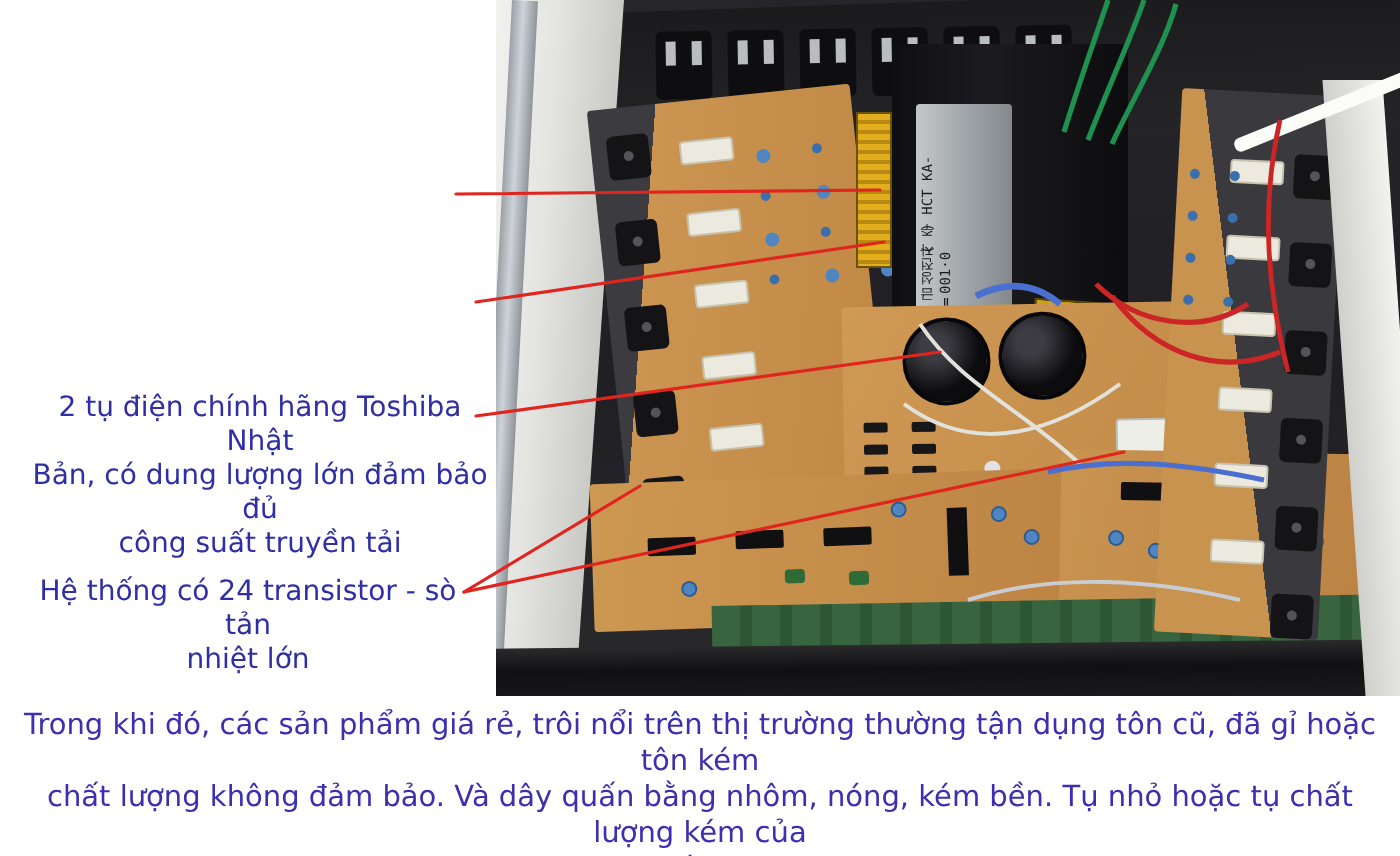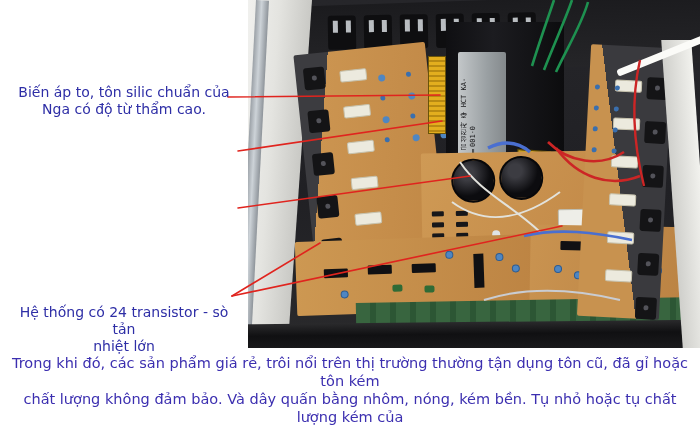--- a/index.html
+++ b/index.html
@@ -293,22 +293,23 @@
   </div>
 
   <svg id="callouts">
     <line x1="228" y1="97" x2="440" y2="95" stroke="#e0241e" stroke-width="1.6" stroke-linecap="round"></line>
     <line x1="238" y1="151" x2="442" y2="121" stroke="#e0241e" stroke-width="1.6" stroke-linecap="round"></line>
     <line x1="238" y1="208" x2="470" y2="176" stroke="#e0241e" stroke-width="1.6" stroke-linecap="round"></line>
     <line x1="232" y1="296" x2="320" y2="243" stroke="#e0241e" stroke-width="1.6" stroke-linecap="round"></line>
     <line x1="232" y1="296" x2="562" y2="226" stroke="#e0241e" stroke-width="1.6" stroke-linecap="round"></line>
   </svg>
 
-  <div class="ann" style="left:16px; top:84px;  width:216px;">Biến áp to, tôn silic chuẩn của
-Nga có độ từ thẩm cao.</div>
-  <div class="ann" style="left:12px; top:288px; width:224px;margin-top:16px;">Hệ thống có 24 transistor - sò tản
+  <div class="ann" style="left:12px; top:196px; width:236px;">2 tụ điện chính hãng Toshiba Nhật
+Bản, có dung lượng lớn đảm bảo đủ
+công suất truyền tải</div>
+  <div class="ann" style="left:12px; top:288px; width:224px;">Hệ thống có 24 transistor - sò tản
 nhiệt lớn</div>
 
   <div id="caption">Trong khi đó, các sản phẩm giá rẻ, trôi nổi trên thị trường thường tận dụng tôn cũ, đã gỉ hoặc tôn kém
 chất lượng không đảm bảo. Và dây quấn bằng nhôm, nóng, kém bền. Tụ nhỏ hoặc tụ chất lượng kém  của
 Tàu.</div>
 
 </div>
 
 </body></html>

